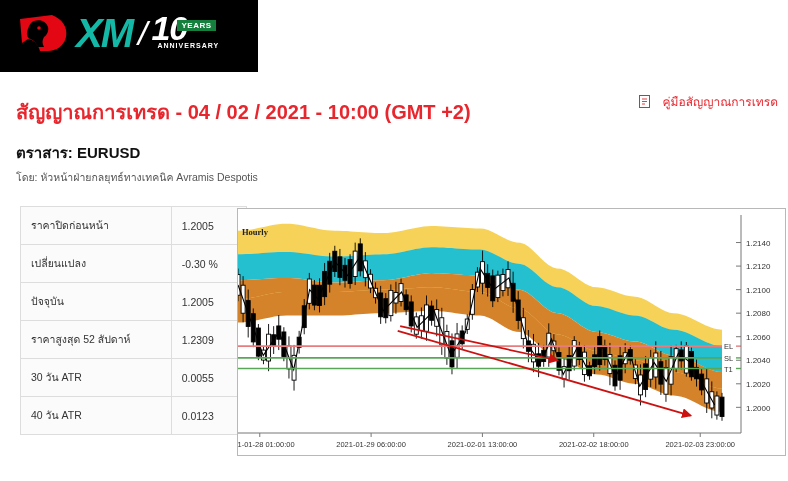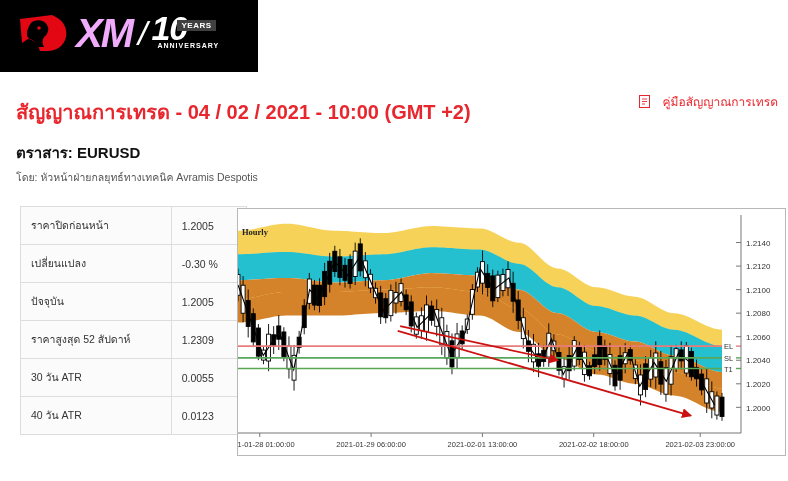--- a/index.html
+++ b/index.html
@@ -25,21 +25,21 @@
   }
   .logo-wrap {
     position: absolute; left: 18px; top: 12px;
     display: flex; align-items: center;
   }
   .bull-mark {
     width: 56px; height: 40px;
     position: relative;
   }
   .xm-text {
-    color: #f0abfc;
+    color: #14b8a6;
     font-size: 40px;
     font-weight: bold;
     font-style: italic;
     letter-spacing: -2px;
     line-height: 40px;
     margin-left: 2px;
     font-family: "Liberation Sans", sans-serif;
   }
   .slash-sep {
     color: #ffffff;
@@ -57,21 +57,21 @@
     color: #ffffff;
     font-size: 34px;
     font-weight: bold;
     font-style: italic;
     line-height: 32px;
     letter-spacing: -1px;
   }
   .anniv .years-badge {
     position: absolute;
     left: 26px; top: 8px;
-    background: #404040;
+    background: #15803d;
     color: #ffffff;
     font-size: 8px;
     font-weight: bold;
     padding: 1px 4px;
     letter-spacing: 0.5px;
   }
   .anniv .anniv-word {
     position: absolute;
     left: 6px; top: 30px;
     color: #ffffff;

